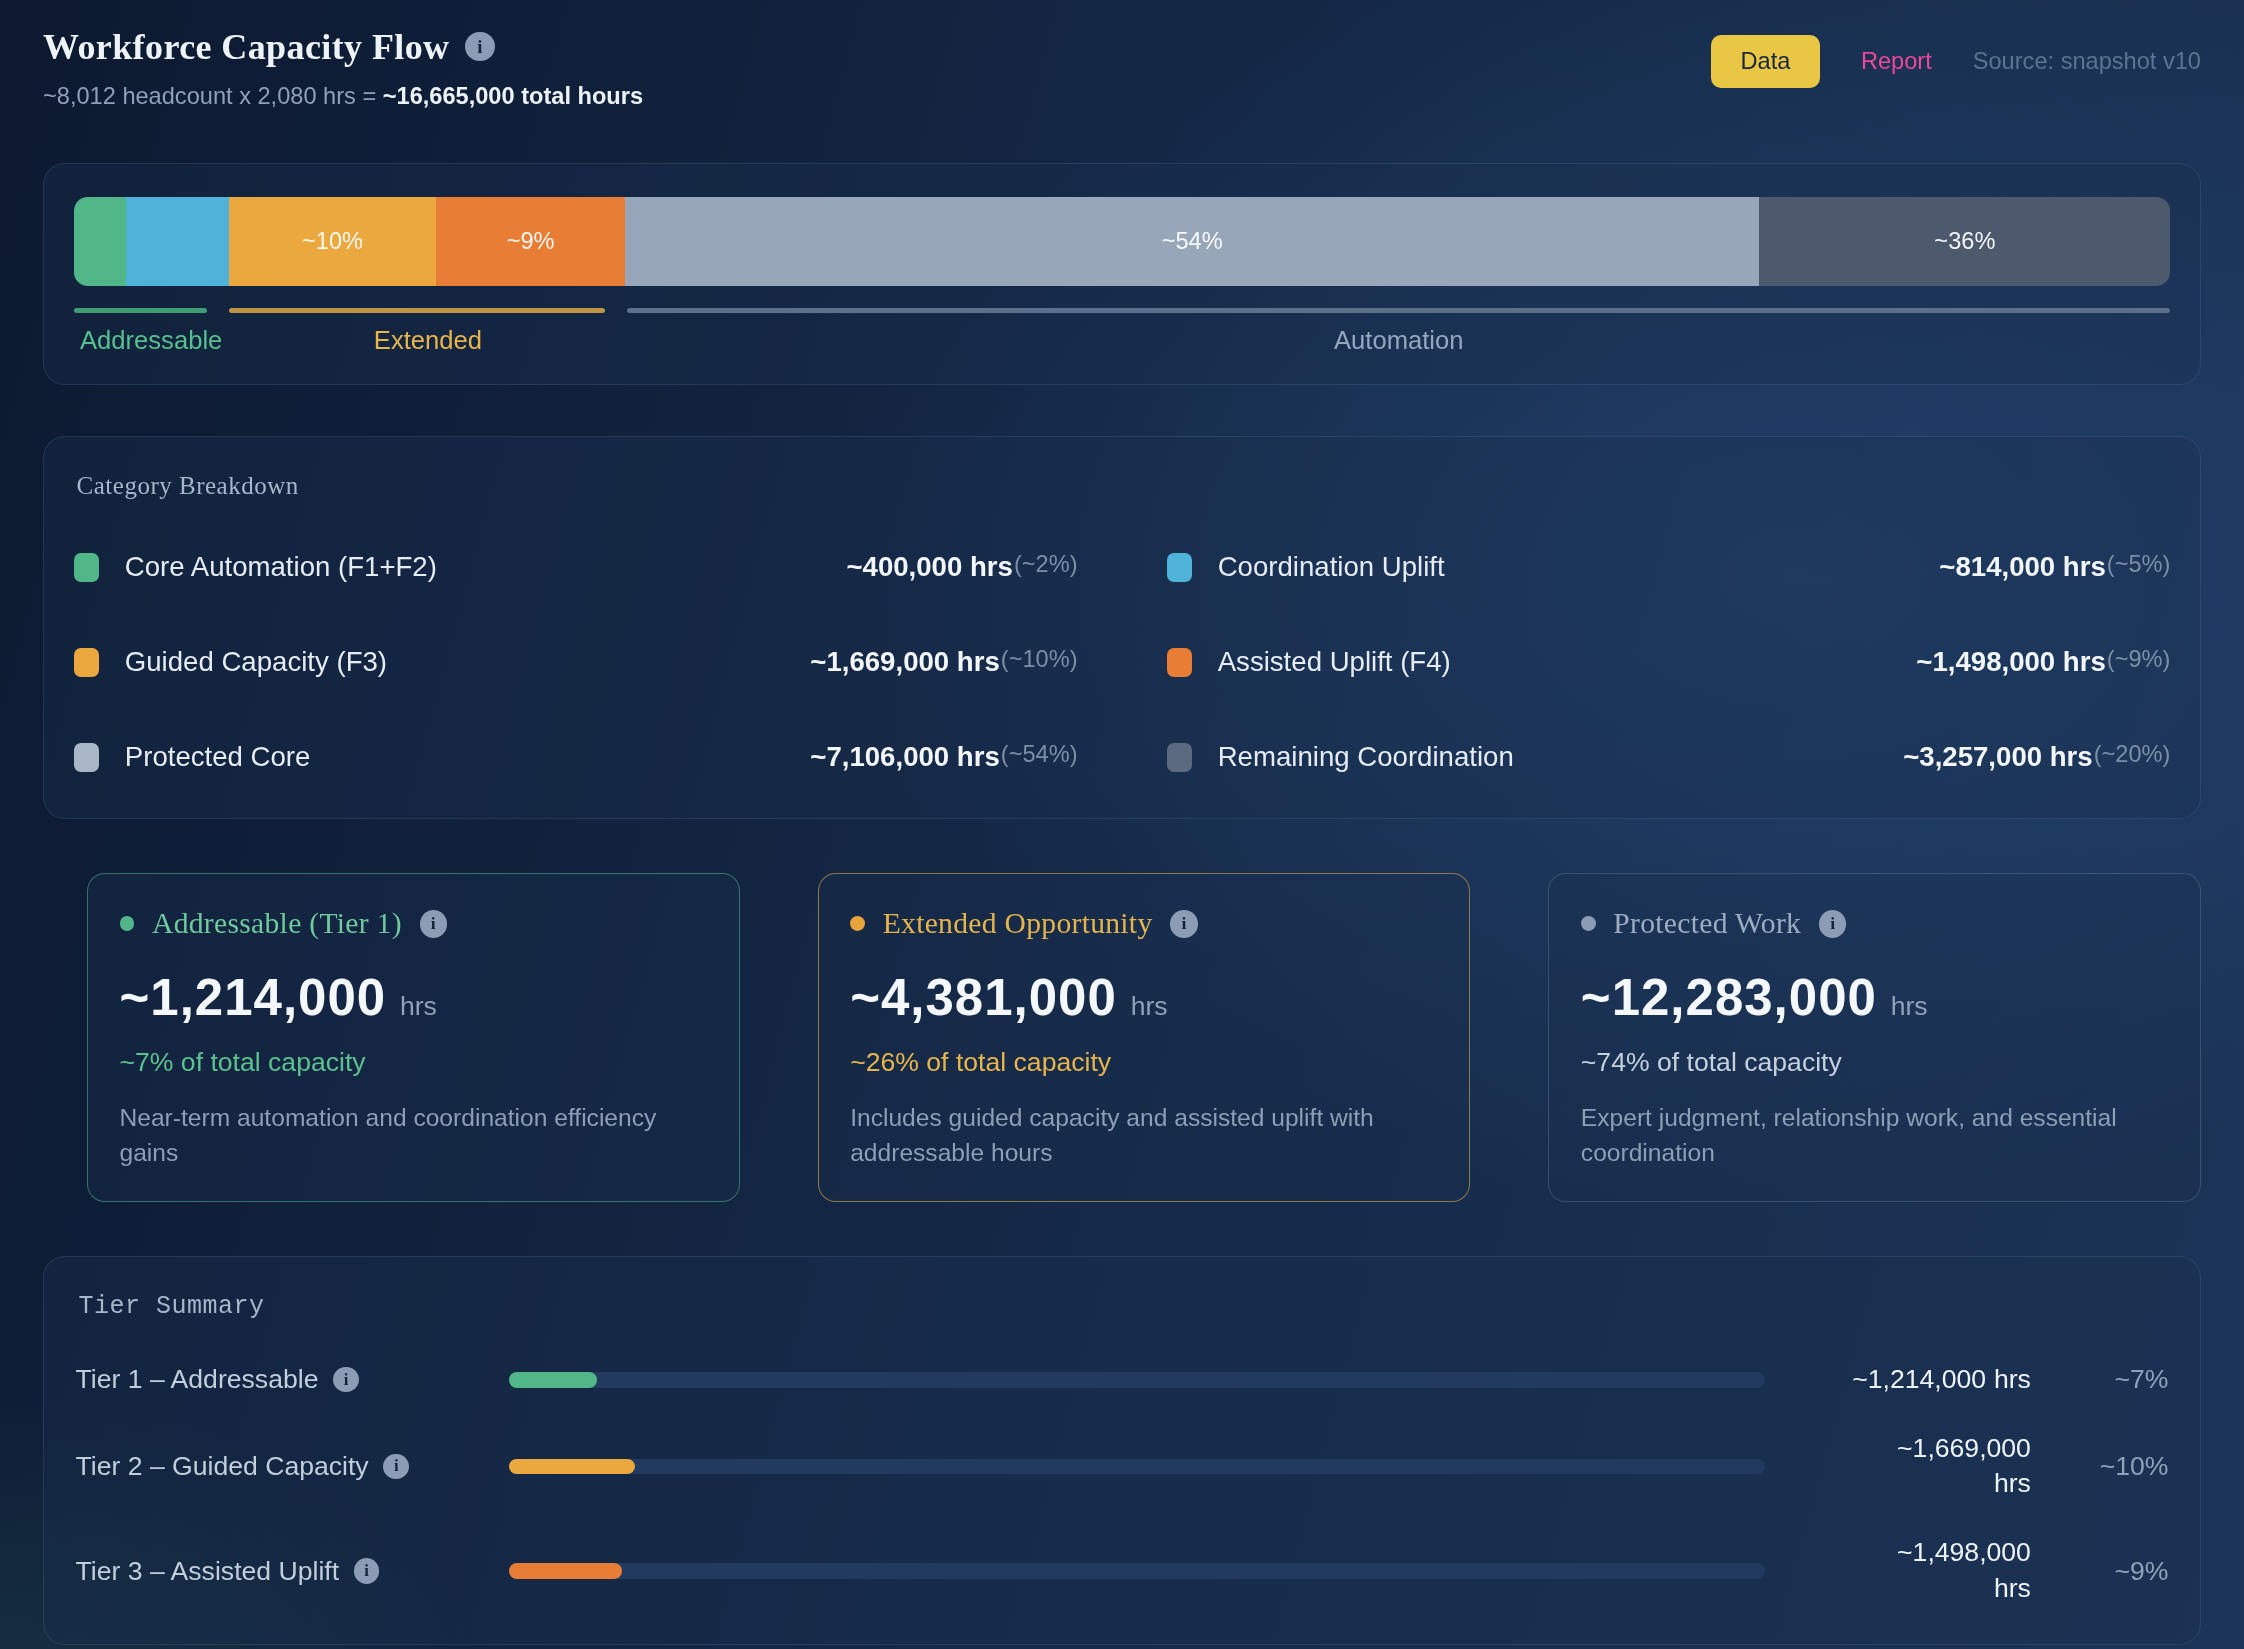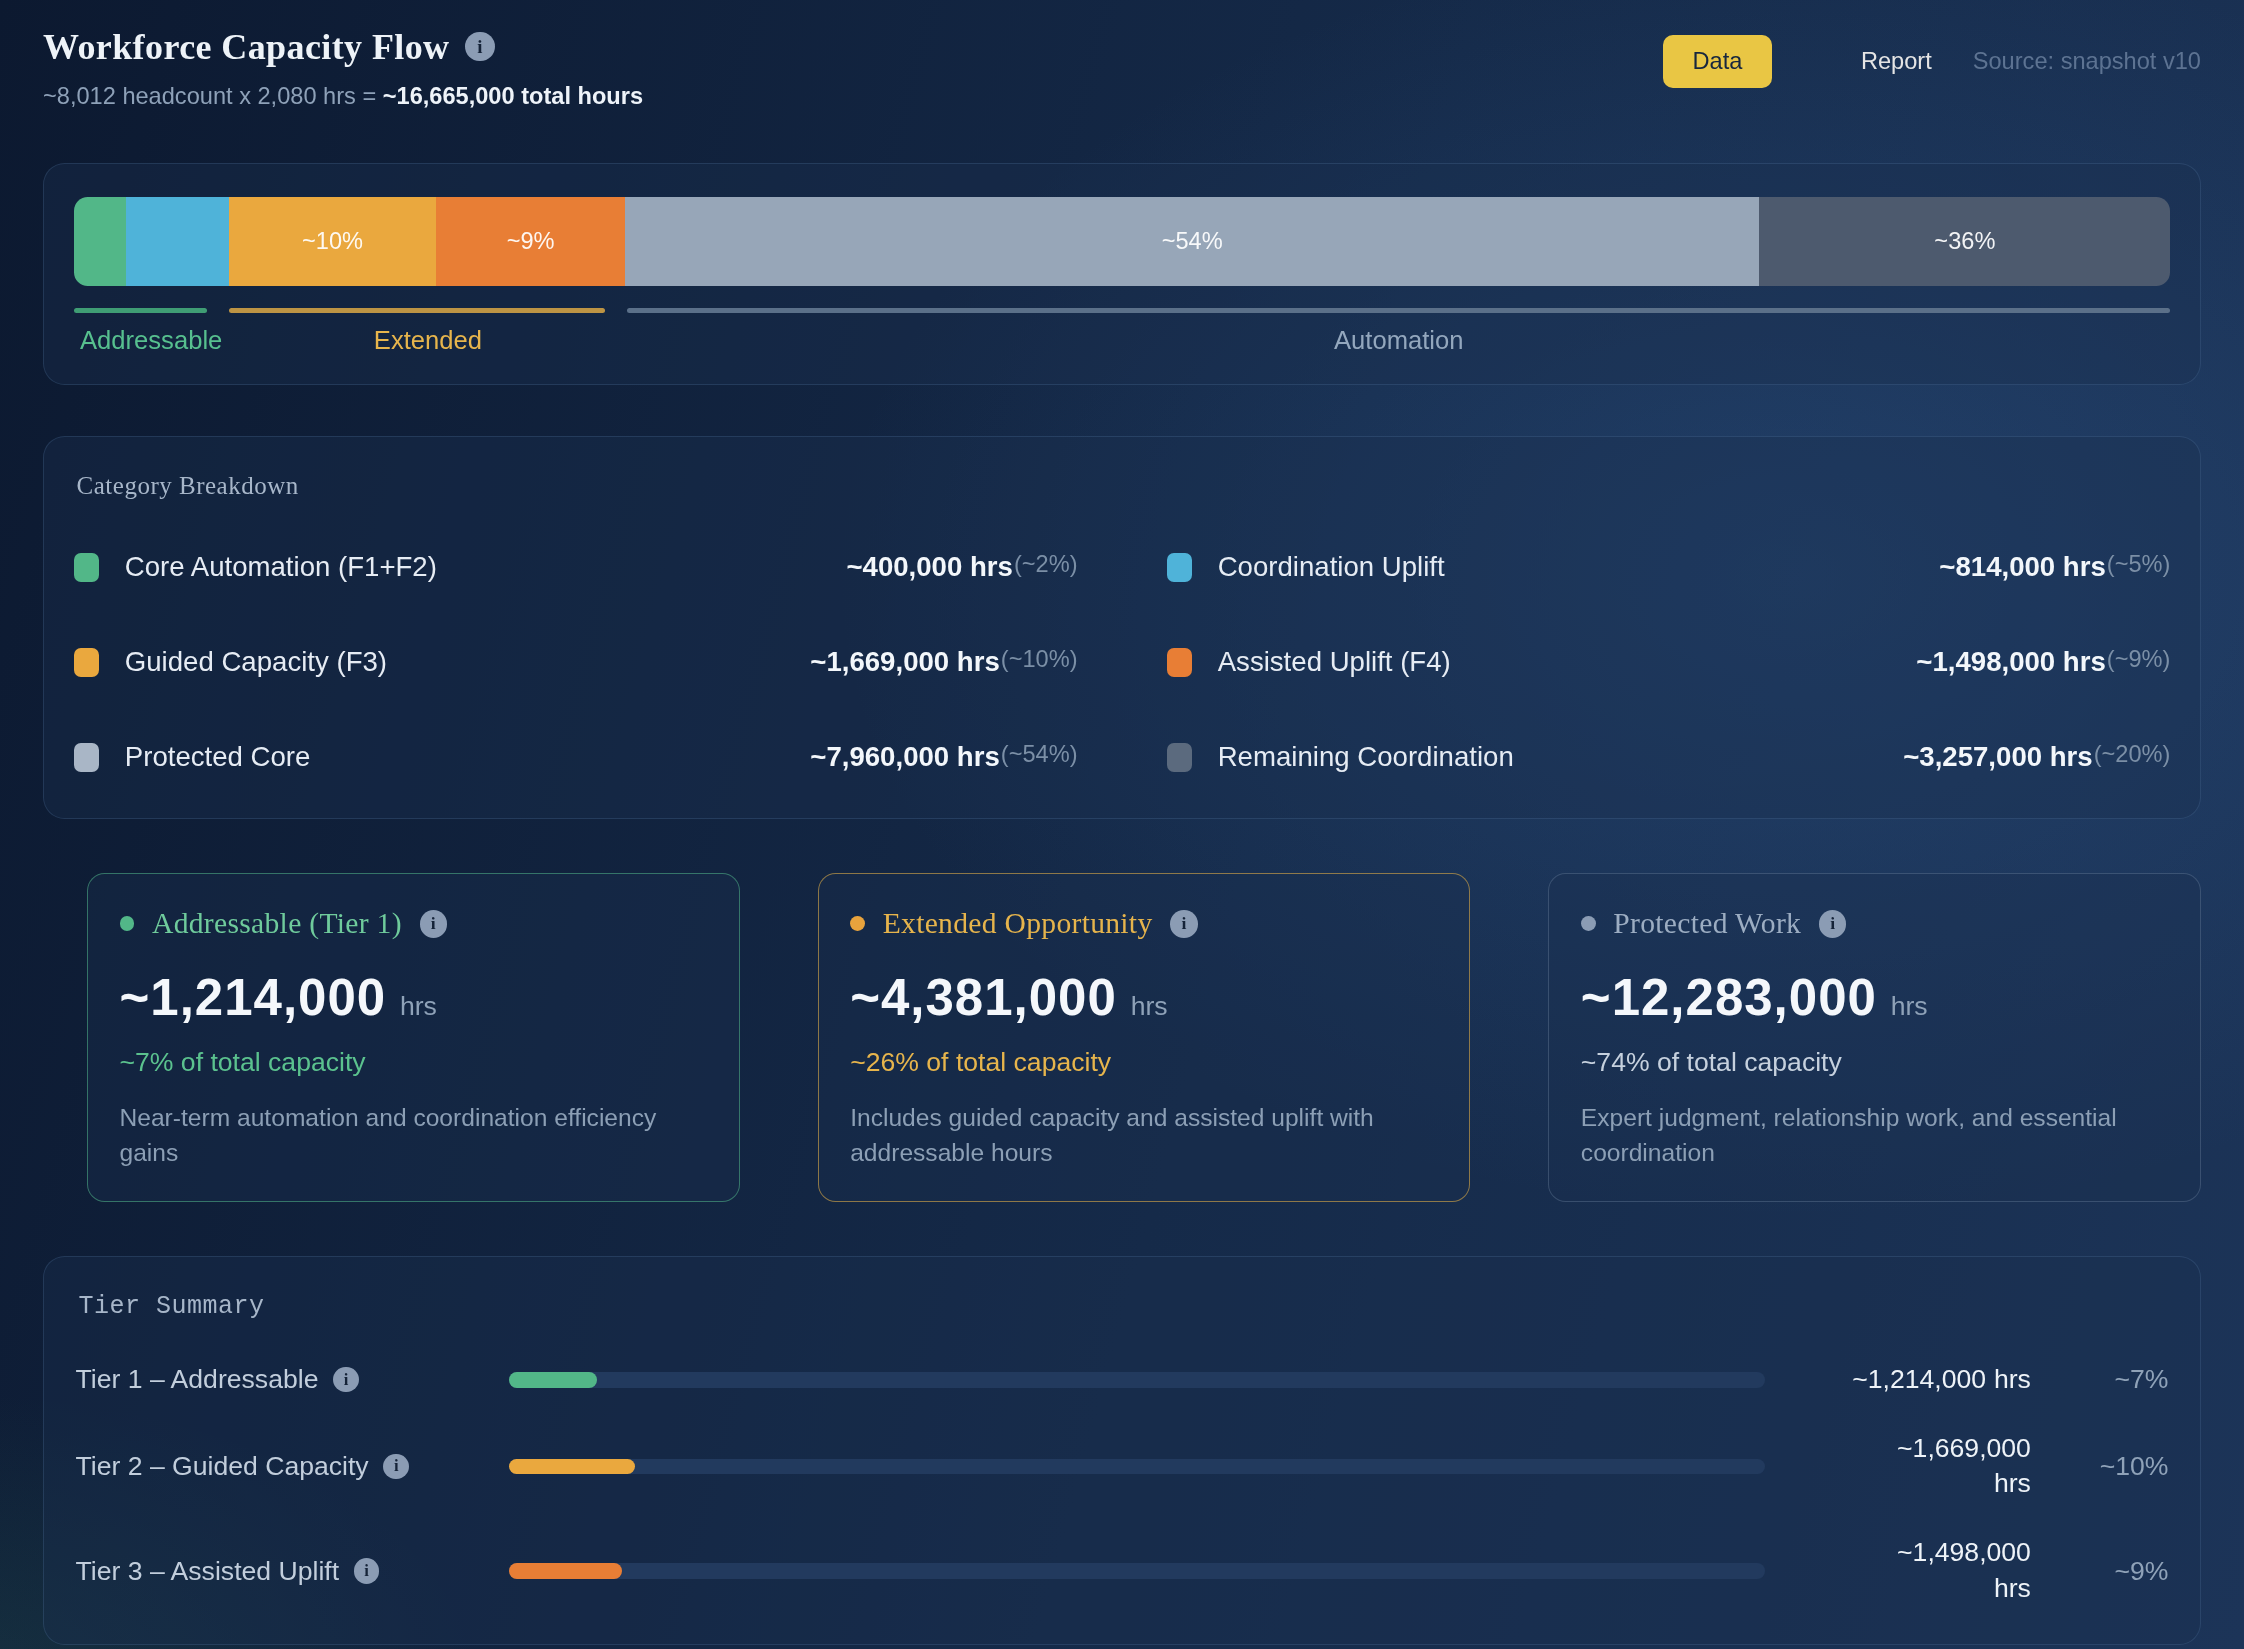--- a/index.html
+++ b/index.html
@@ -26,21 +26,21 @@
     font-family:"Liberation Serif", serif; font-size:36px; font-weight:600; letter-spacing:0.4px;
     color:#eef3f8; margin:0 0 15.8px; display:flex; align-items:center; gap:15.8px;
   }
   .subtitle { font-size:23.6px; color:#8ea1b8; }
   .subtitle strong { color:#eef3f9; font-weight:700; }
   .hdr-right { display:flex; align-items:center; gap:35px; padding-top:9.9px; }
   .tab-data {
     background:#e9c644; color:#17263e; border:none; border-radius:9.9px;
     padding:12.8px 29.6px; font-size:23.6px; font-weight:500; font-family:inherit; cursor:pointer;
   }
-  .tab-report { background:none; border:none; color:#e5e5e5; font-size:23.6px; font-family:inherit; cursor:pointer;margin-left:48px; }
+  .tab-report { background:none; border:none; color:#ec4899; font-size:23.6px; font-family:inherit; cursor:pointer; }
   .source { color:#5d7392; font-size:23.6px; }
   .info {
     width:29.6px; height:29.6px; border-radius:50%; background:#8b9cb4; color:#152338;
     font-size:18.7px; font-weight:700; display:inline-flex; align-items:center; justify-content:center;
     font-family:"Liberation Serif", serif; flex:none; cursor:pointer;
   }
   
   .flow-panel { padding:33px 29.6px 29.6px; margin-bottom:51px; }
   .bar { display:flex; height:89px; border-radius:13.8px; overflow:hidden; }
   .seg { display:flex; align-items:center; justify-content:center; font-size:23.6px; color:rgba(255,255,255,0.93); }
@@ -176,21 +176,21 @@
       <span class="bd-label">Assisted Uplift (F4)</span>
       <span class="bd-val">
           <span class="bd-hours">~1,498,000 hrs</span>
           <span class="bd-pct">(~9%)</span>
         </span>
     </div>
     <div class="bd-item">
       <span class="swatch" style="background: rgb(169, 182, 198);"></span>
       <span class="bd-label">Protected Core</span>
       <span class="bd-val">
-          <span class="bd-hours">~7,960,000 hrs</span>
+          <span class="bd-hours">~7,106,000 hrs</span>
           <span class="bd-pct">(~54%)</span>
         </span>
     </div>
     <div class="bd-item">
       <span class="swatch" style="background: rgb(91, 106, 126);"></span>
       <span class="bd-label">Remaining Coordination</span>
       <span class="bd-val">
           <span class="bd-hours">~3,257,000 hrs</span>
           <span class="bd-pct">(~20%)</span>
         </span>

